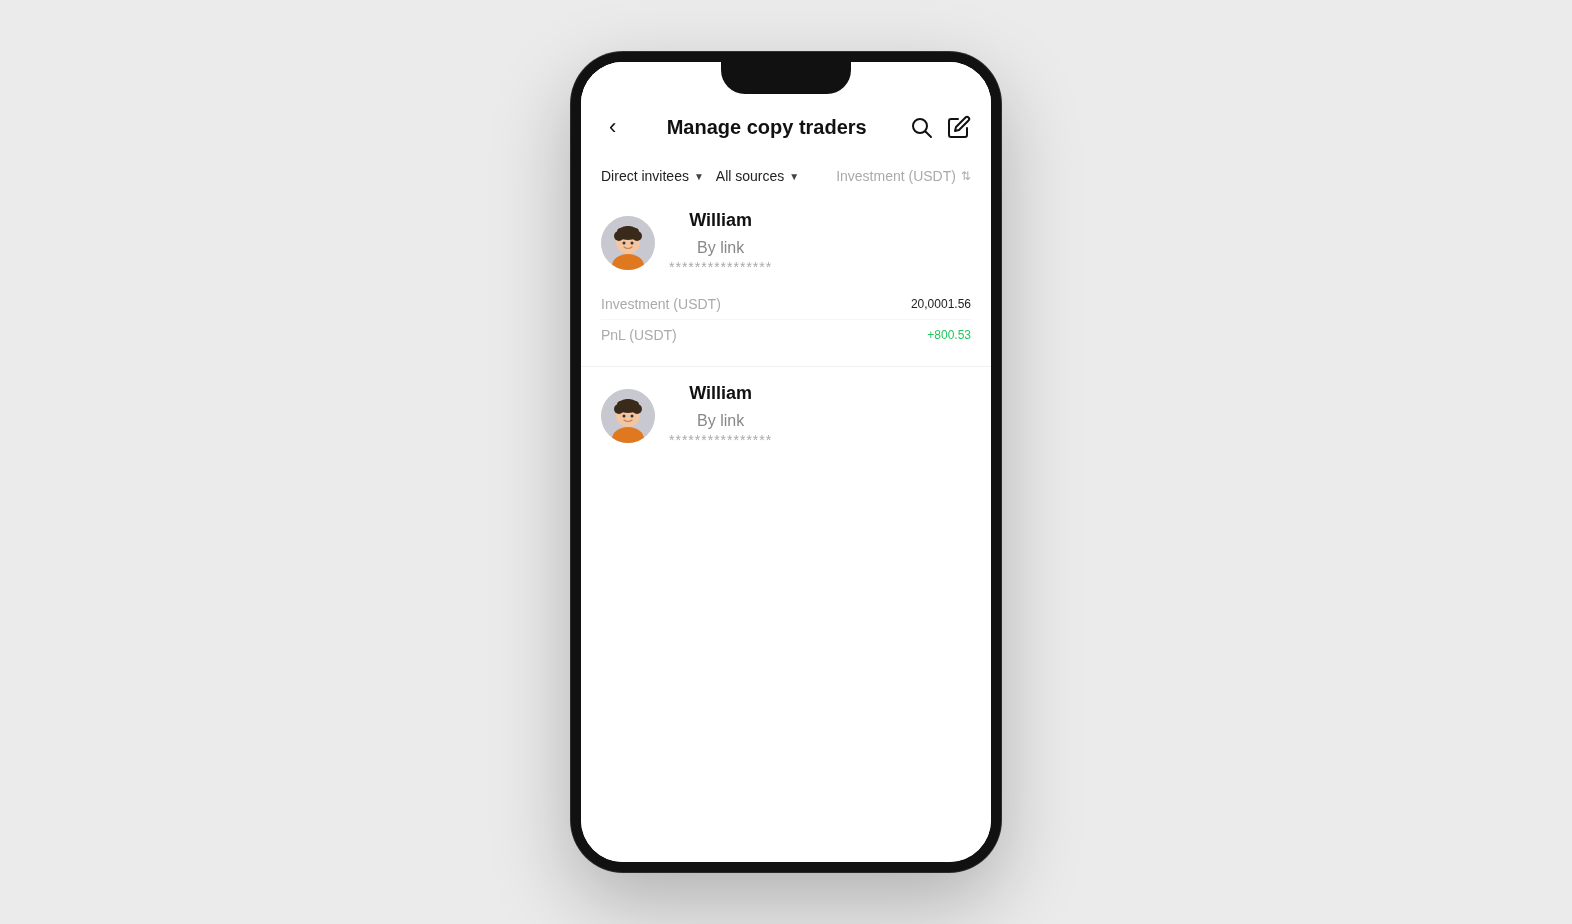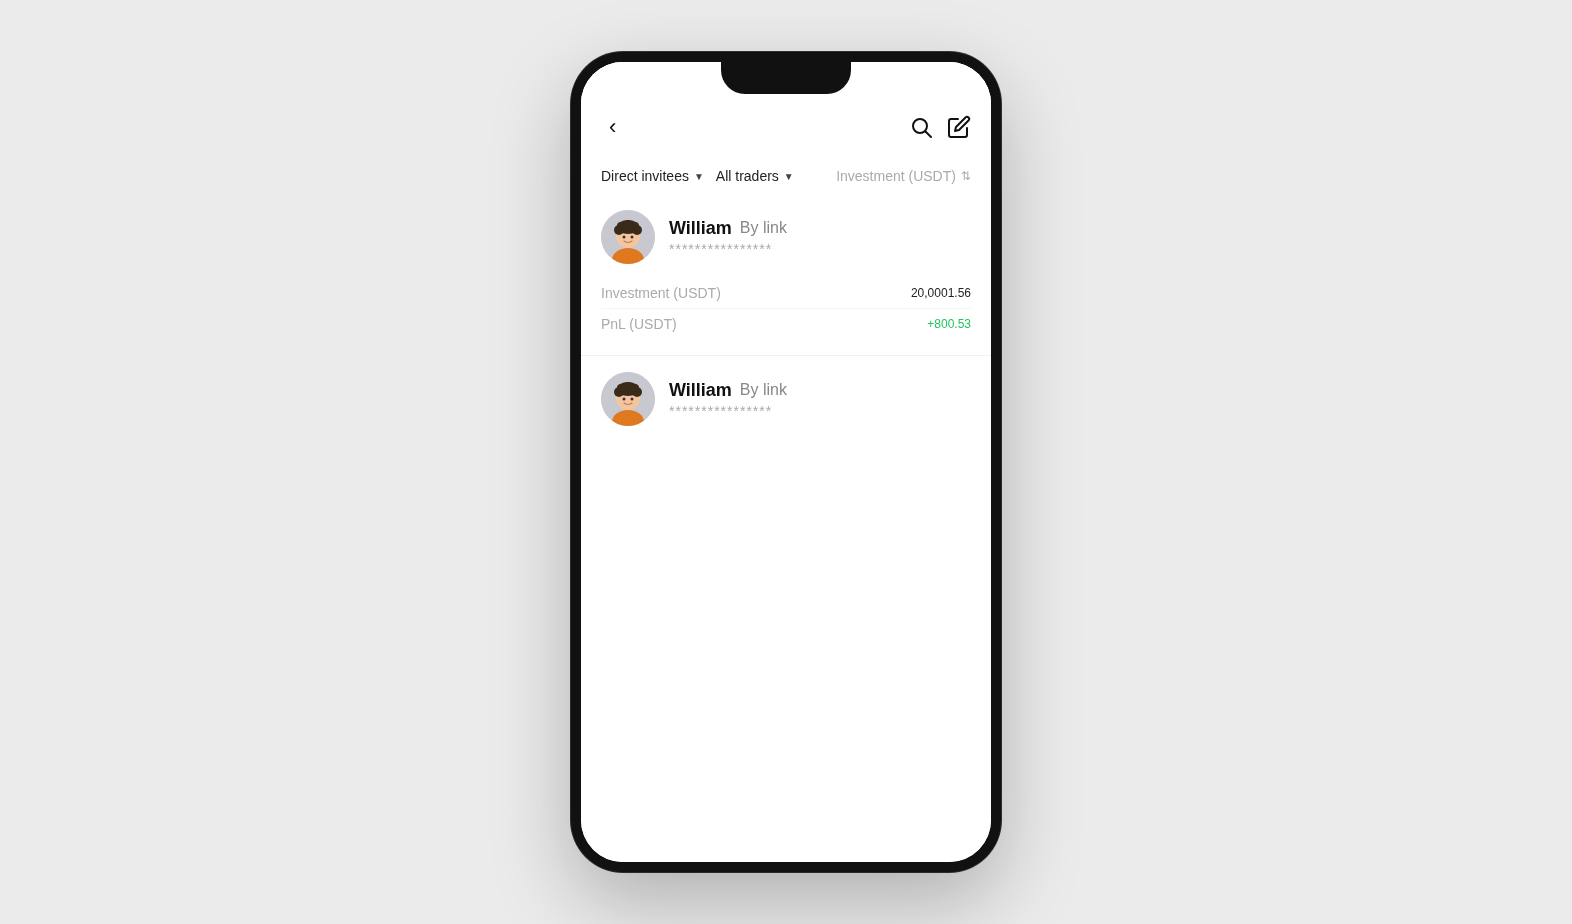--- a/index.html
+++ b/index.html
@@ -172,20 +172,21 @@
     .trader-info {
       display: flex;
       flex-direction: column;
       gap: 2px;
     }
 
     .trader-name-row {
       display: flex;
       align-items: center;
       gap: 8px;
+      flex-direction: column;
     }
 
     .trader-name {
       font-size: 18px;
       font-weight: 700;
       color: #111;
     }
 
     .trader-badge {
       font-size: 16px;
@@ -235,41 +236,42 @@
 </head>
 <body>
 
 <div class="scene">
   <div class="phone">
     <div class="notch"></div>
     <div class="screen">
 
       <div class="header">
         <span class="header-back">‹</span>
+        <span class="header-title">Manage copy traders</span>
         <div class="header-icons">
 
           <svg class="header-icon" viewBox="0 0 24 24" fill="none" stroke="#111" stroke-width="2" stroke-linecap="round" stroke-linejoin="round">
             <circle cx="11" cy="11" r="7"></circle>
             <line x1="16.5" y1="16.5" x2="22" y2="22"></line>
           </svg>
 
           <svg class="header-icon" viewBox="0 0 24 24" fill="none" stroke="#111" stroke-width="2" stroke-linecap="round" stroke-linejoin="round">
             <path d="M11 4H4a2 2 0 0 0-2 2v14a2 2 0 0 0 2 2h14a2 2 0 0 0 2-2v-7"></path>
             <path d="M18.5 2.5a2.121 2.121 0 0 1 3 3L12 15l-4 1 1-4 9.5-9.5z"></path>
           </svg>
         </div>
       </div>
 
       <div class="filter-bar">
         <button class="filter-btn">
           <span>Direct invitees</span>
           <span class="chevron">▼</span>
         </button>
         <button class="filter-btn">
-          <span>All traders</span>
+          <span>All sources</span>
           <span class="chevron">▼</span>
         </button>
         <button class="filter-sort">
           <span>Investment (USDT)</span>
           <span class="updown">⇅</span>
         </button>
       </div>
 
       <div class="trader-card">
         <div class="trader-profile">

